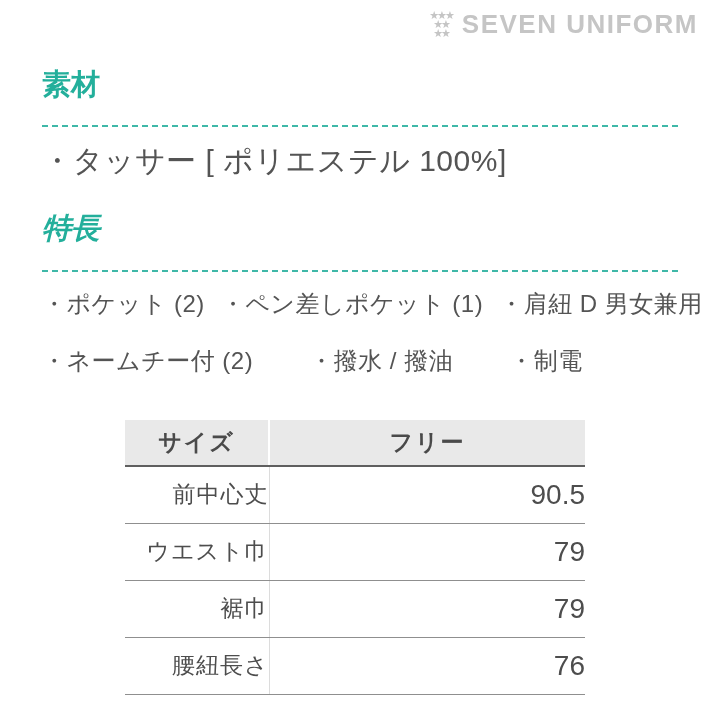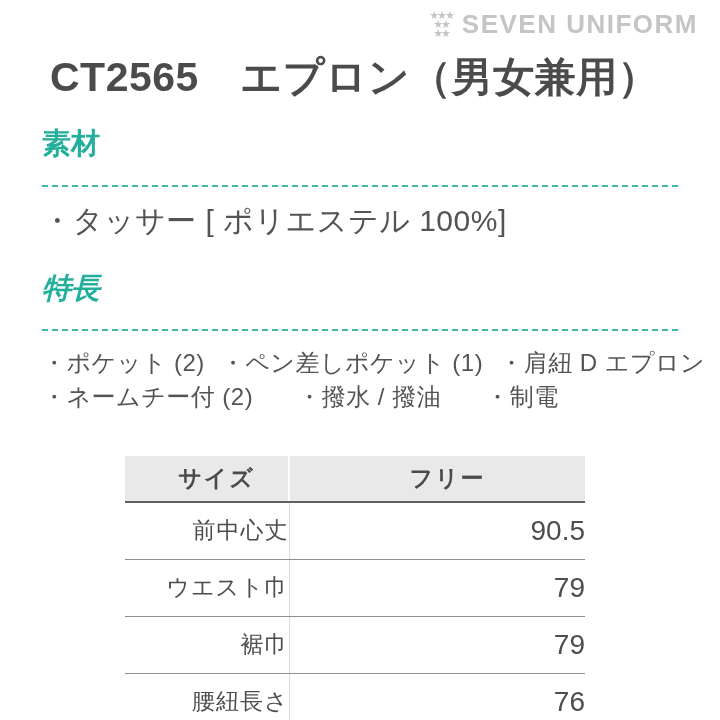--- a/index.html
+++ b/index.html
@@ -71,21 +71,21 @@
     letter-spacing: 0.5px;
   }
   .feat-line {
     display: flex;
     font-size: 24px;
     color: #545454;
     letter-spacing: 0.5px;
     white-space: nowrap;
   }
   .feat-line.first  { gap: 16px; margin-top: 16px; }
-  .feat-line.second { gap: 44px; margin-top: 2px; }
+  .feat-line.second { gap: 56px; margin-top: 25px; }
   
   table.size-table {
     border-collapse: collapse;
     margin: 43px 0 0 125px;
     width: 460px;
     table-layout: fixed;
   }
   table.size-table th,
   table.size-table td {
     text-align: center;
@@ -93,21 +93,20 @@
     padding: 0;
   }
   table.size-table thead th {
     background: #e9e9e9;
     height: 45px;
     font-size: 23px;
     font-weight: 600;
     color: #4a4a4a;
     border-bottom: 2px solid #5f5f5f;
     letter-spacing: 2px;
-    padding-left: 20px;
   }
   table.size-table thead th.col-size {
     width: 143px;
     border-right: 2px solid #ffffff;
   }
   table.size-table tbody td {
     height: 56px;
     border-bottom: 1px solid #8f8f8f;
     color: #4d4d4d;
     text-align: right;
@@ -128,35 +127,34 @@
 
   <div class="logo-row">
     <span class="stars">
       <span>★★★</span>
       <span>★★</span>
       <span>★★</span>
     </span>
     <span class="brand-name">SEVEN UNIFORM</span>
   </div>
 
-  <h1 class="title">CT2565　エプロン（男女兼用）</h1>
 
   <div class="section">
     <h2 class="sec-head material">素材</h2>
     <hr class="divider">
     <p class="mat-line">・タッサー [ ポリエステル 100%]</p>
   </div>
 
   <div class="section">
     <h2 class="sec-head features">特長</h2>
     <hr class="divider">
     <div class="feat-line first">
       <span>・ポケット (2)</span>
       <span>・ペン差しポケット (1)</span>
-      <span>・肩紐 D エプロン</span>
+      <span>・肩紐 D 男女兼用</span>
     </div>
     <div class="feat-line second">
       <span>・ネームチー付 (2)</span>
       <span>・撥水 / 撥油</span>
       <span>・制電</span>
     </div>
   </div>
 
   <table class="size-table">
     <thead>

